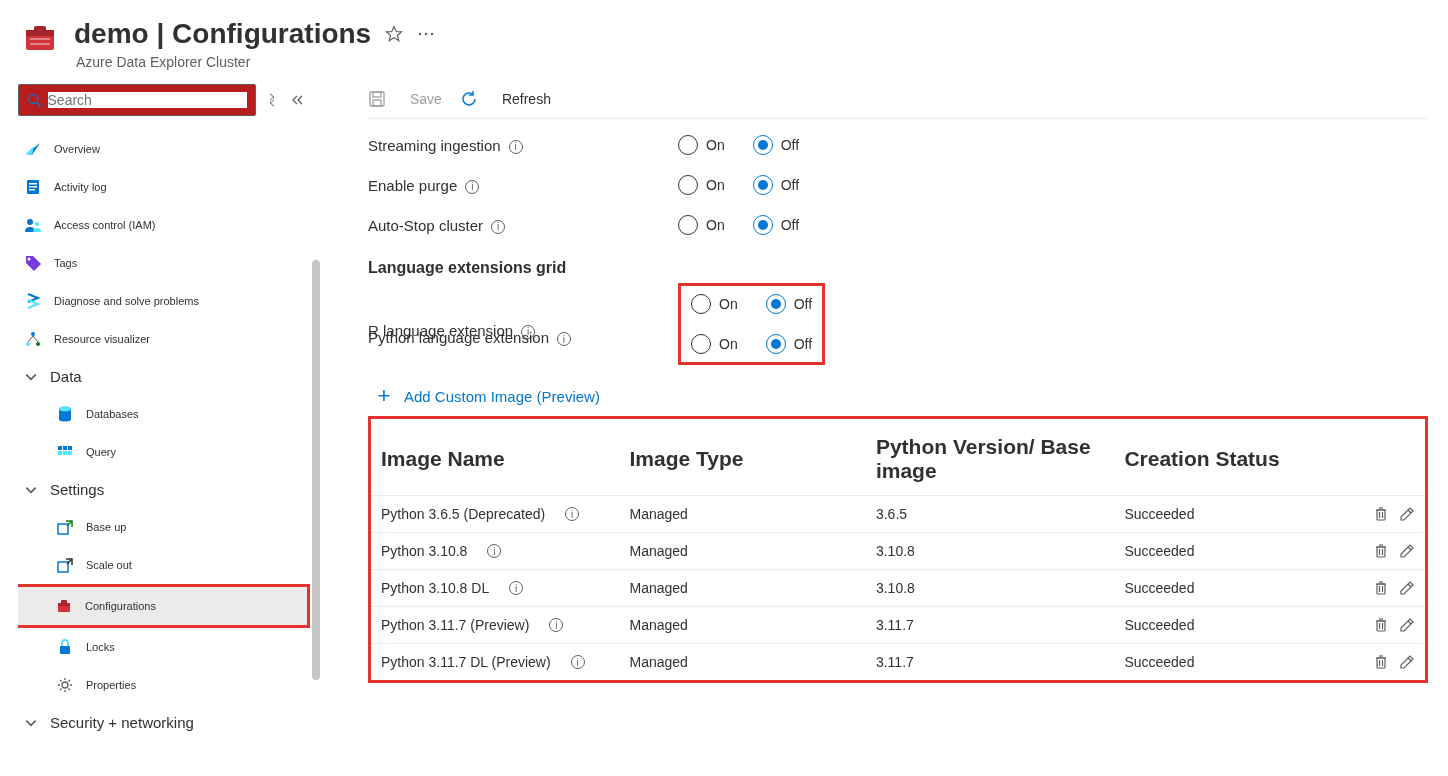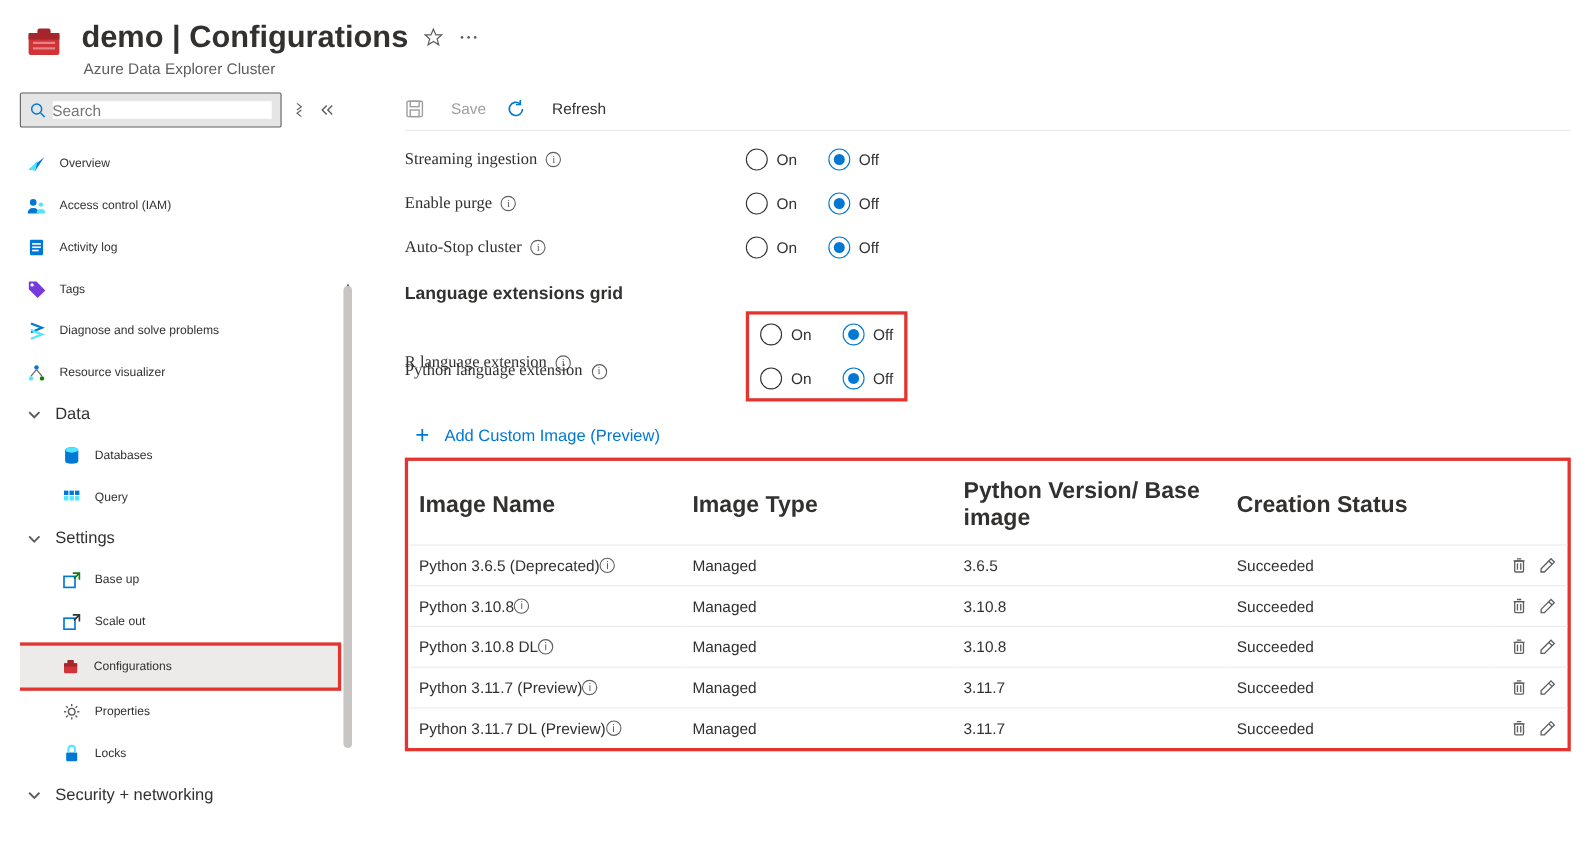--- a/index.html
+++ b/index.html
@@ -65,21 +65,21 @@
   .search-box {
     flex: 0 0 238px;
     height: 32px;
     border: 1px solid #605e5c;
     border-radius: 2px;
     display: flex;
     align-items: center;
     padding: 0 8px;
     gap: 6px;
     color: #605e5c;
-    background: #e5e5e5;
+    background: #b91c1c;
   }
   .search-box input {
     border: none; outline: none;
     font-size: 14px;
     width: 100%;
     color: #323130;
   }
   .expand-icon, .collapse-icon {
     width: 16px; height: 16px;
     color: #605e5c;
@@ -168,24 +168,23 @@
 
   .settings-form { width: 100%; }
   .setting-row {
     display: flex;
     align-items: center;
     margin-bottom: 20px;
   }
   .setting-label {
     width: 310px;
     display: flex;
-    align-items: center;
+    align-items: flex-end;
     gap: 8px;
     font-size: 15px;
-    font-family: Liberation Serif, serif;
   }
   .radio-group { display: flex; align-items: center; gap: 28px; }
   .radio-option { display: flex; align-items: center; gap: 8px; cursor: pointer; text-align: center; }
   .radio-circle {
     width: 20px; height: 20px;
     border: 1px solid #323130;
     border-radius: 50%;
     display: flex; align-items: center; justify-content: center;
     background: #fff;
   }
@@ -252,21 +251,21 @@
     font-size: 21px;
     padding: 12px 10px;
     border-bottom: 1px solid #edebe9;
   }
   .table td {
     padding: 10px 10px;
     border-bottom: 1px solid #edebe9;
     font-size: 14px;
   }
   .table tr:last-child td { border-bottom: none; }
-  .cell-with-icon { display: flex; align-items: center; gap: 0; }
+  .cell-with-icon { display: flex; align-items: center; gap: 20px; }
   .row-actions {
     display: flex;
     gap: 10px;
     justify-content: flex-end;
     color: #605e5c;
   }
   .row-actions span { cursor: pointer; display: flex; align-items: center; }
 
   .col-name { width: 248px; }
   .col-type { width: 246px; }
@@ -345,38 +344,38 @@
             <svg width="18" height="18" viewBox="0 0 18 18">
                 <polygon points="2,14 16,3 8,15" fill="#0078d4"></polygon>
                 <polygon points="2,14 10,6 8,15" fill="#50e6ff"></polygon>
               </svg>
           </span>
           <span>Overview</span>
         </div>
         <div class="nav-item">
           <span class="nav-icon">
             <svg width="18" height="18" viewBox="0 0 18 18">
+                <rect x="3" y="2" width="12" height="14" rx="1" fill="#0078d4"></rect>
+                <rect x="5" y="5" width="8" height="1.5" fill="#fff"></rect>
+                <rect x="5" y="8" width="8" height="1.5" fill="#fff"></rect>
+                <rect x="5" y="11" width="6" height="1.5" fill="#fff"></rect>
+              </svg>
+          </span>
+          <span>Activity log</span>
+        </div>
+        <div class="nav-item">
+          <span class="nav-icon">
+            <svg width="18" height="18" viewBox="0 0 18 18">
                 <circle cx="6" cy="6" r="3" fill="#0078d4"></circle>
                 <path d="M1,16 Q1,11 6,11 Q11,11 11,16 Z" fill="#0078d4"></path>
                 <circle cx="13" cy="8" r="2" fill="#50e6ff"></circle>
                 <path d="M9,16 Q9,12 13,12 Q17,12 17,16 Z" fill="#50e6ff"></path>
               </svg>
           </span>
           <span>Access control (IAM)</span>
-        </div>
-        <div class="nav-item">
-          <span class="nav-icon">
-            <svg width="18" height="18" viewBox="0 0 18 18">
-                <rect x="3" y="2" width="12" height="14" rx="1" fill="#0078d4"></rect>
-                <rect x="5" y="5" width="8" height="1.5" fill="#fff"></rect>
-                <rect x="5" y="8" width="8" height="1.5" fill="#fff"></rect>
-                <rect x="5" y="11" width="6" height="1.5" fill="#fff"></rect>
-              </svg>
-          </span>
-          <span>Activity log</span>
         </div>
         <div class="nav-item">
           <span class="nav-icon">
             <svg width="18" height="18" viewBox="0 0 18 18">
                 <path d="M2,2 L9,2 L17,10 L10,17 L2,9 Z" fill="#773adc"></path>
                 <circle cx="5" cy="5" r="1.5" fill="#fff"></circle>
               </svg>
           </span>
           <span>Tags</span>
         </div>
@@ -463,35 +462,35 @@
             <svg width="18" height="18" viewBox="0 0 18 18">
                 <rect x="3" y="6" width="12" height="9" rx="1" fill="#d13438"></rect>
                 <rect x="3" y="6" width="12" height="3" fill="#a4262c"></rect>
                 <rect x="6" y="3" width="6" height="4" rx="1" fill="#a4262c"></rect>
               </svg>
           </span>
           <span>Configurations</span>
         </div>
         <div class="nav-item indent">
           <span class="nav-icon">
+            <svg width="18" height="18" viewBox="0 0 18 18">
+                <rect x="4" y="8" width="10" height="8" rx="1" fill="#0078d4"></rect>
+                <path d="M6,8 L6,5 Q6,2 9,2 Q12,2 12,5 L12,8" fill="none" stroke="#50e6ff" stroke-width="1.8"></path>
+              </svg>
+          </span>
+          <span>Locks</span>
+        </div>
+        <div class="nav-item indent">
+          <span class="nav-icon">
             <svg width="18" height="18" viewBox="0 0 18 18" fill="none" stroke="#605e5c" stroke-width="1.3">
                 <circle cx="9" cy="9" r="3"></circle>
                 <path d="M9,2 L9,4 M9,14 L9,16 M2,9 L4,9 M14,9 L16,9 M4,4 L5.5,5.5 M12.5,12.5 L14,14 M4,14 L5.5,12.5 M12.5,5.5 L14,4"></path>
               </svg>
           </span>
           <span>Properties</span>
-        </div>
-        <div class="nav-item indent">
-          <span class="nav-icon">
-            <svg width="18" height="18" viewBox="0 0 18 18">
-                <rect x="4" y="8" width="10" height="8" rx="1" fill="#0078d4"></rect>
-                <path d="M6,8 L6,5 Q6,2 9,2 Q12,2 12,5 L12,8" fill="none" stroke="#50e6ff" stroke-width="1.8"></path>
-              </svg>
-          </span>
-          <span>Locks</span>
         </div>
 
         <div class="nav-group-header">
           <svg class="chevron" viewBox="0 0 12 12" fill="none" stroke="#605e5c" stroke-width="1.5">
               <polyline points="2,4 6,8 10,4"></polyline>
             </svg>
           <span>Security + networking</span>
         </div>
       </div>
     </div>

